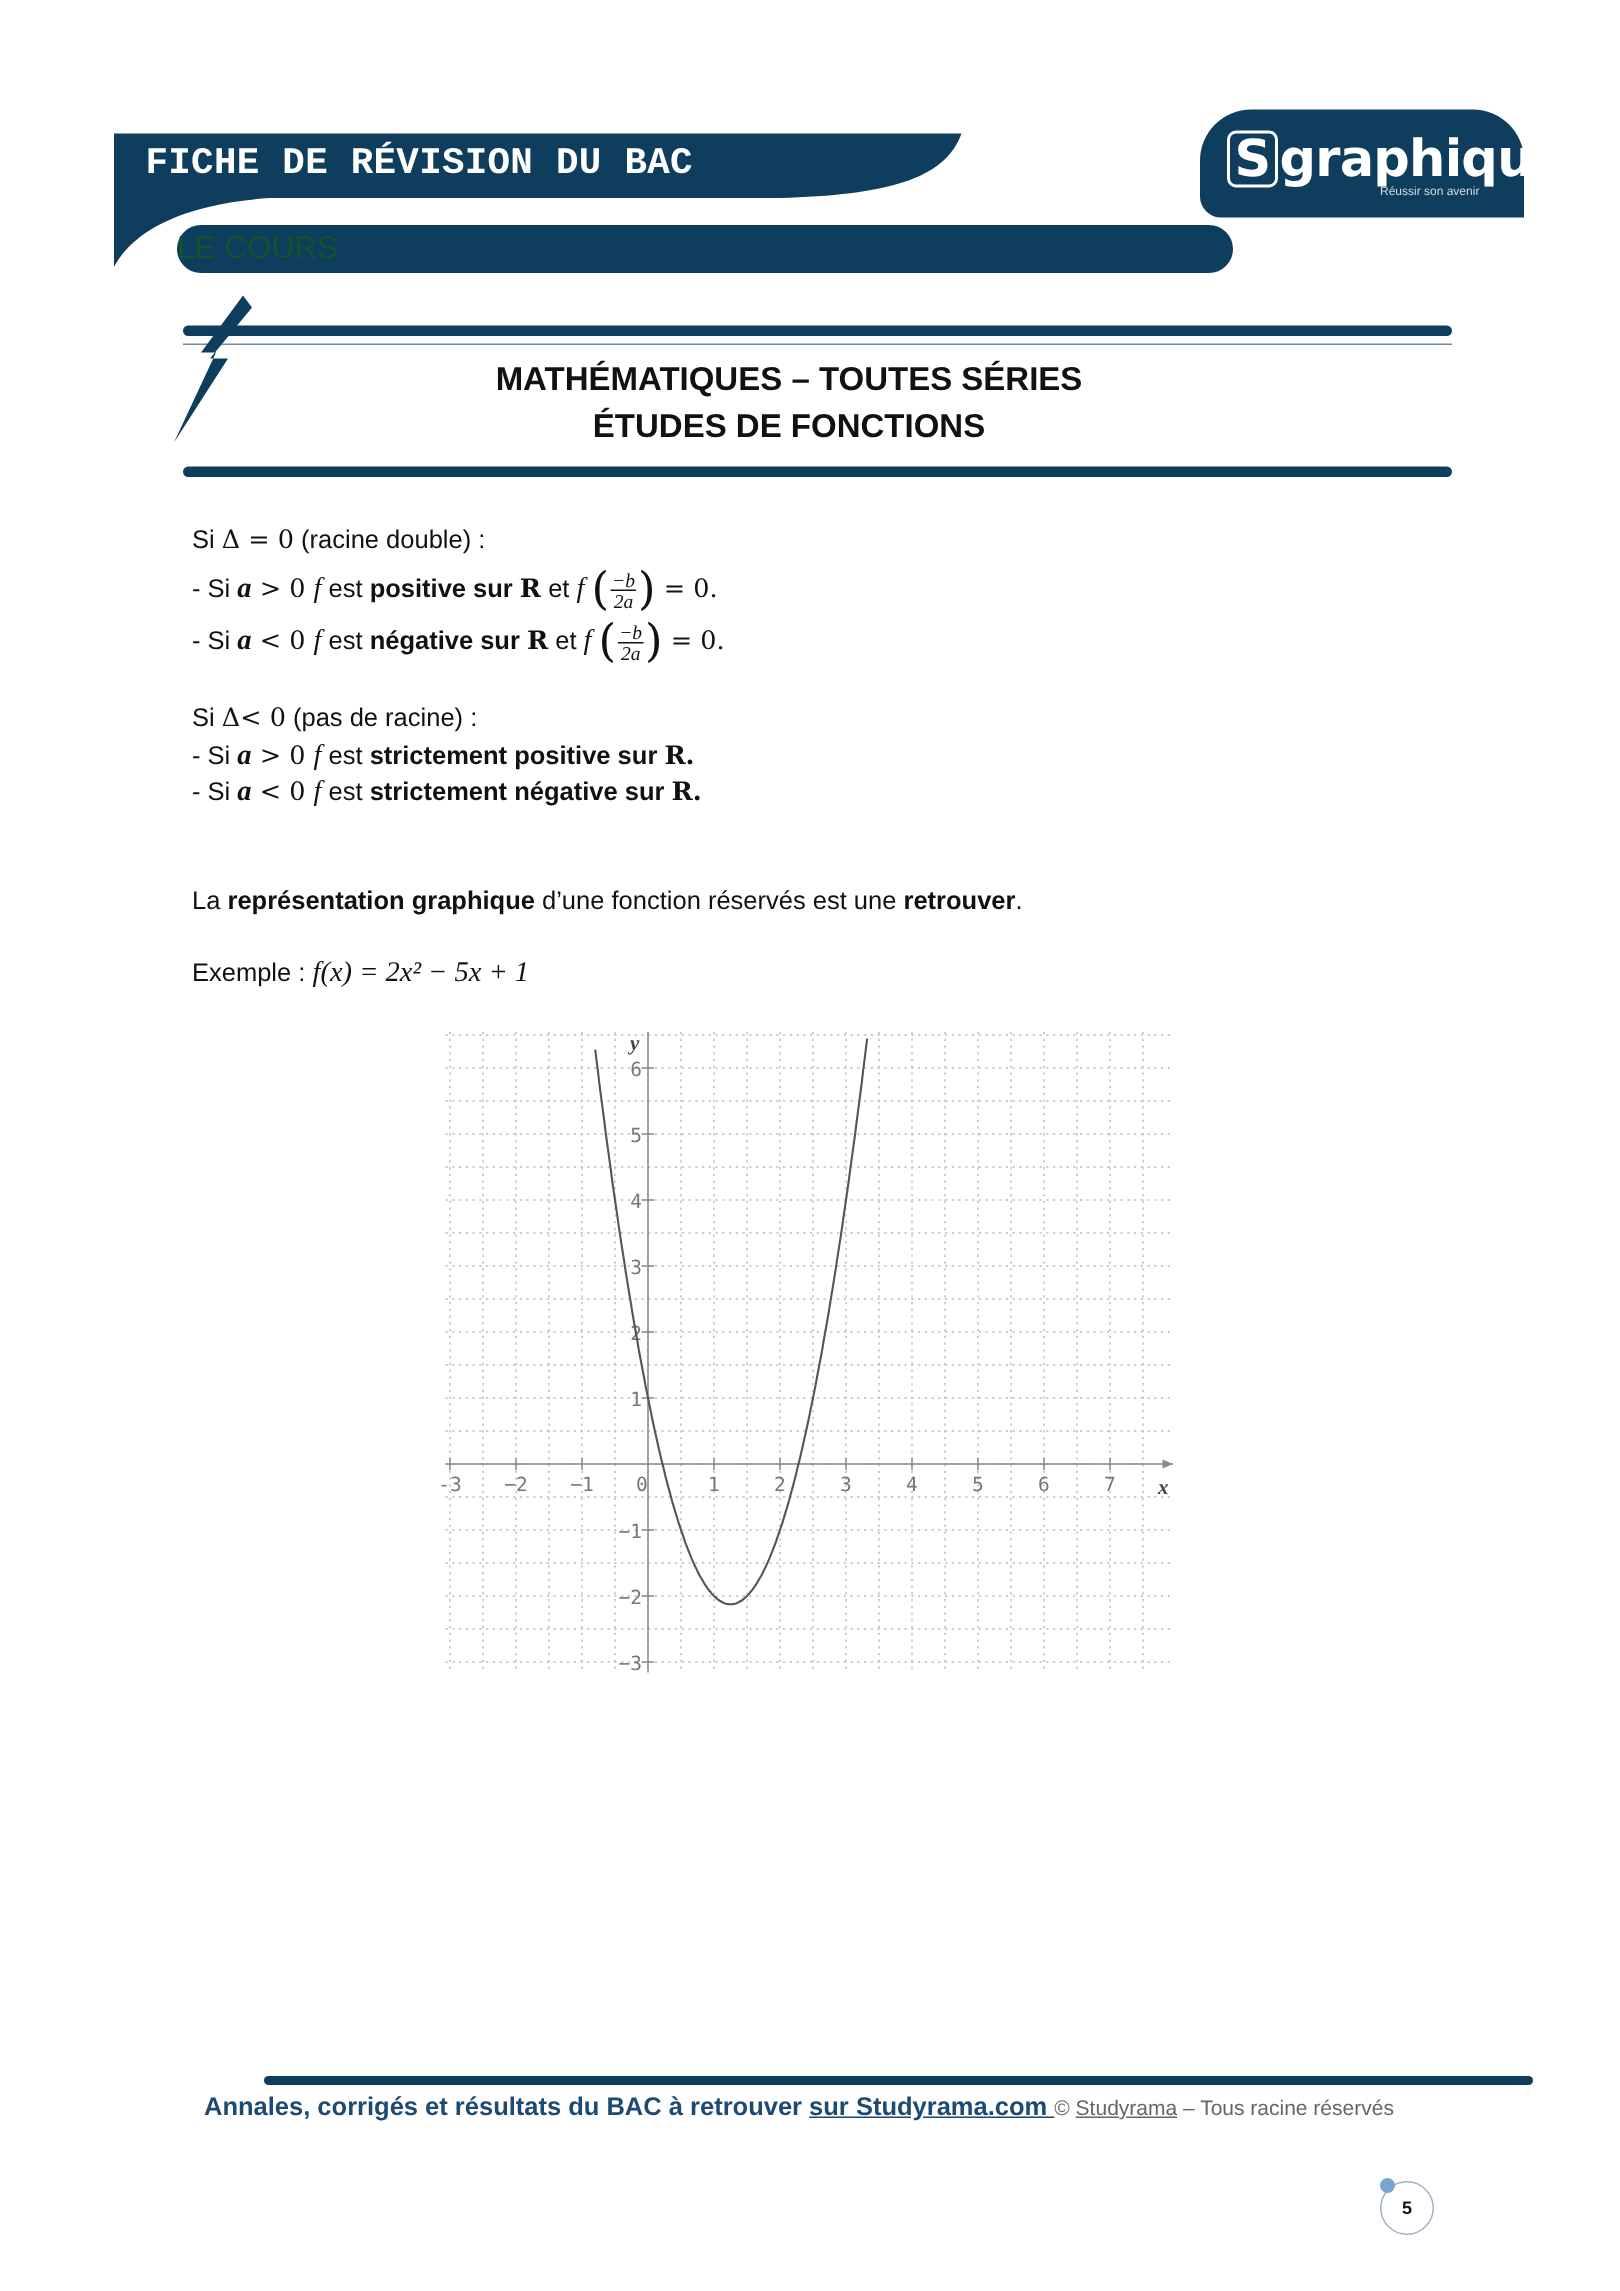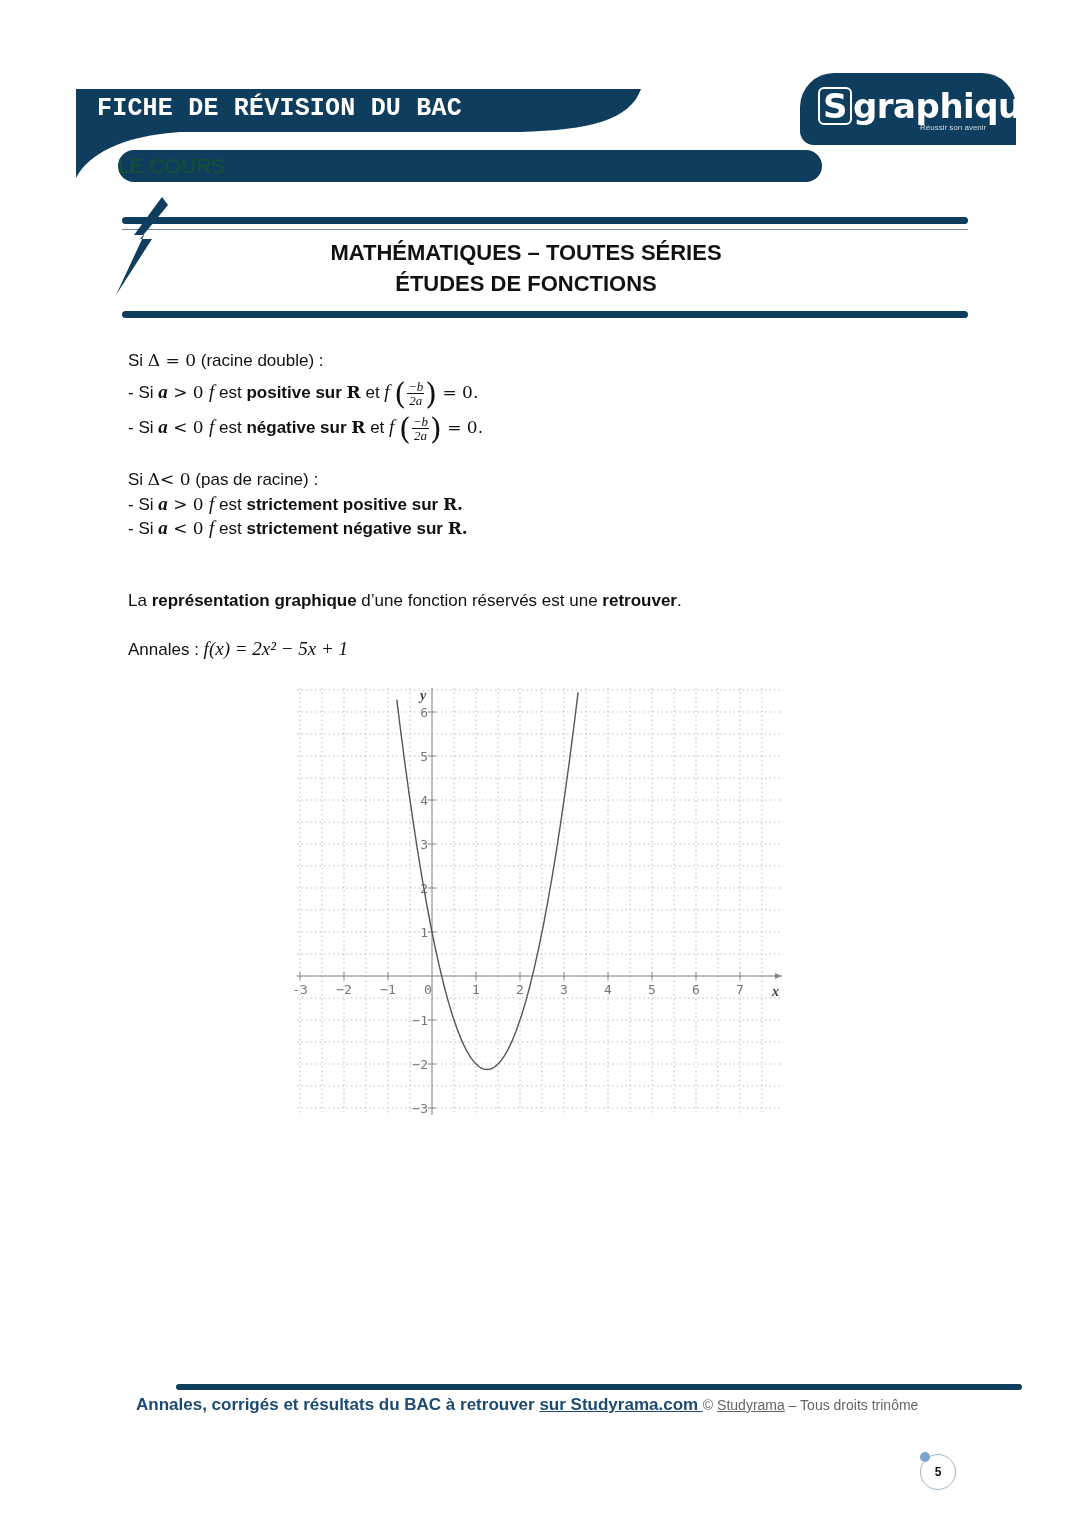--- a/index.html
+++ b/index.html
@@ -74,21 +74,21 @@
   <span>- Si </span><b class="mathi">a</b><span class="math"> &gt; 0 </span><span class="mathi">f</span><span> est </span><b>strictement positive sur </b><b class="math">R.</b>
 </div>
 <div class="abs content" style="top:518px;">
   <span>- Si </span><b class="mathi">a</b><span class="math"> &lt; 0 </span><span class="mathi">f</span><span> est </span><b>strictement négative sur </b><b class="math">R.</b>
 </div>
 
 <div class="abs content" style="top:591px;">
   <span>La </span><b>représentation graphique</b><span> d’une fonction réservés est une </span><b>retrouver</b><span>.</span>
 </div>
 <div class="abs content" style="top:639px;">
-  <span>Annales : </span><span class="mathi">f(x) = 2x² − 5x + 1</span>
+  <span>Exemple : </span><span class="mathi">f(x) = 2x² − 5x + 1</span>
 </div>
 
 <svg class="abs" id="graph" style="left:290px;top:680px" width="500" height="440" viewBox="290 680 500 440">
     <line x1="300" y1="688" x2="300" y2="1115" stroke="#c9b6bf" stroke-width="1" stroke-dasharray="1.5 3"></line>
     <line x1="322" y1="688" x2="322" y2="1115" stroke="#c9b6bf" stroke-width="1" stroke-dasharray="1.5 3"></line>
     <line x1="344" y1="688" x2="344" y2="1115" stroke="#c9b6bf" stroke-width="1" stroke-dasharray="1.5 3"></line>
     <line x1="366" y1="688" x2="366" y2="1115" stroke="#c9b6bf" stroke-width="1" stroke-dasharray="1.5 3"></line>
     <line x1="388" y1="688" x2="388" y2="1115" stroke="#c9b6bf" stroke-width="1" stroke-dasharray="1.5 3"></line>
     <line x1="410" y1="688" x2="410" y2="1115" stroke="#c9b6bf" stroke-width="1" stroke-dasharray="1.5 3"></line>
     <line x1="432" y1="688" x2="432" y2="1115" stroke="#c9b6bf" stroke-width="1" stroke-dasharray="1.5 3"></line>
@@ -169,16 +169,16 @@
     <text x="428" y="1069" text-anchor="end" font-size="13" fill="#777" font-family="DejaVu Sans Mono, monospace">−2</text>
     <line x1="428" y1="1108" x2="436" y2="1108" stroke="#888"></line>
     <text x="428" y="1113" text-anchor="end" font-size="13" fill="#777" font-family="DejaVu Sans Mono, monospace">−3</text>
     <text x="420" y="700" font-size="14" font-style="italic" font-weight="bold" fill="#444" font-family="Liberation Serif, serif">y</text>
     <text x="772" y="996" font-size="14" font-style="italic" font-weight="bold" fill="#444" font-family="Liberation Serif, serif">x</text>
     <path d="M396.8 699.7 L397.7 706.9 L398.6 714.0 L399.4 721.0 L400.3 728.0 L401.2 734.9 L402.1 741.7 L403.0 748.5 L403.8 755.2 L404.7 761.8 L405.6 768.3 L406.5 774.8 L407.4 781.2 L408.2 787.5 L409.1 793.8 L410.0 800.0 L410.9 806.1 L411.8 812.2 L412.6 818.2 L413.5 824.1 L414.4 829.9 L415.3 835.7 L416.2 841.4 L417.0 847.0 L417.9 852.6 L418.8 858.1 L419.7 863.5 L420.6 868.9 L421.4 874.1 L422.3 879.3 L423.2 884.5 L424.1 889.5 L425.0 894.5 L425.8 899.5 L426.7 904.3 L427.6 909.1 L428.5 913.8 L429.4 918.5 L430.2 923.1 L431.1 927.6 L432.0 932.0 L432.9 936.4 L433.8 940.7 L434.6 944.9 L435.5 949.0 L436.4 953.1 L437.3 957.1 L438.2 961.1 L439.0 964.9 L439.9 968.7 L440.8 972.5 L441.7 976.1 L442.6 979.7 L443.4 983.3 L444.3 986.7 L445.2 990.1 L446.1 993.4 L447.0 996.6 L447.8 999.8 L448.7 1002.9 L449.6 1005.9 L450.5 1008.9 L451.4 1011.8 L452.2 1014.6 L453.1 1017.3 L454.0 1020.0 L454.9 1022.6 L455.8 1025.1 L456.6 1027.6 L457.5 1030.0 L458.4 1032.3 L459.3 1034.6 L460.2 1036.8 L461.0 1038.9 L461.9 1040.9 L462.8 1042.9 L463.7 1044.8 L464.6 1046.6 L465.4 1048.4 L466.3 1050.1 L467.2 1051.7 L468.1 1053.2 L469.0 1054.7 L469.8 1056.1 L470.7 1057.5 L471.6 1058.7 L472.5 1059.9 L473.4 1061.0 L474.2 1062.1 L475.1 1063.1 L476.0 1064.0 L476.9 1064.8 L477.8 1065.6 L478.6 1066.3 L479.5 1067.0 L480.4 1067.5 L481.3 1068.0 L482.2 1068.4 L483.0 1068.8 L483.9 1069.1 L484.8 1069.3 L485.7 1069.4 L486.6 1069.5 L487.4 1069.5 L488.3 1069.4 L489.2 1069.3 L490.1 1069.1 L491.0 1068.8 L491.8 1068.4 L492.7 1068.0 L493.6 1067.5 L494.5 1067.0 L495.4 1066.3 L496.2 1065.6 L497.1 1064.8 L498.0 1064.0 L498.9 1063.1 L499.8 1062.1 L500.6 1061.0 L501.5 1059.9 L502.4 1058.7 L503.3 1057.5 L504.2 1056.1 L505.0 1054.7 L505.9 1053.2 L506.8 1051.7 L507.7 1050.1 L508.6 1048.4 L509.4 1046.6 L510.3 1044.8 L511.2 1042.9 L512.1 1040.9 L513.0 1038.9 L513.8 1036.8 L514.7 1034.6 L515.6 1032.3 L516.5 1030.0 L517.4 1027.6 L518.2 1025.1 L519.1 1022.6 L520.0 1020.0 L520.9 1017.3 L521.8 1014.6 L522.6 1011.8 L523.5 1008.9 L524.4 1005.9 L525.3 1002.9 L526.2 999.8 L527.0 996.6 L527.9 993.4 L528.8 990.1 L529.7 986.7 L530.6 983.3 L531.4 979.7 L532.3 976.1 L533.2 972.5 L534.1 968.7 L535.0 964.9 L535.8 961.1 L536.7 957.1 L537.6 953.1 L538.5 949.0 L539.4 944.9 L540.2 940.7 L541.1 936.4 L542.0 932.0 L542.9 927.6 L543.8 923.1 L544.6 918.5 L545.5 913.8 L546.4 909.1 L547.3 904.3 L548.2 899.5 L549.0 894.5 L549.9 889.5 L550.8 884.5 L551.7 879.3 L552.6 874.1 L553.4 868.9 L554.3 863.5 L555.2 858.1 L556.1 852.6 L557.0 847.0 L557.8 841.4 L558.7 835.7 L559.6 829.9 L560.5 824.1 L561.4 818.2 L562.2 812.2 L563.1 806.1 L564.0 800.0 L564.9 793.8 L565.8 787.5 L566.6 781.2 L567.5 774.8 L568.4 768.3 L569.3 761.8 L570.2 755.2 L571.0 748.5 L571.9 741.7 L572.8 734.9 L573.7 728.0 L574.6 721.0 L575.4 714.0 L576.3 706.9 L577.2 699.7 L578.1 692.4" fill="none" stroke="#555" stroke-width="1.4"></path>
   </svg>
 
 <div class="abs rule" style="left:176px;top:1384px;width:846px;height:6px;"></div>
 <div class="abs footer-text">
-  <span>Annales, corrigés et résultats du BAC à retrouver </span><span class="footer-link">sur Studyrama.com </span><span class="footer-copy"><span> © </span><span class="footer-link">Studyrama</span><span> – Tous droits trinôme</span></span>
+  <span>Annales, corrigés et résultats du BAC à retrouver </span><span class="footer-link">sur Studyrama.com </span><span class="footer-copy"><span> © </span><span class="footer-link">Studyrama</span><span> – Tous racine réservés</span></span>
 </div>
 <div class="abs page-circle">5</div>
 <div class="abs page-dot"></div>
 
 </body></html>

